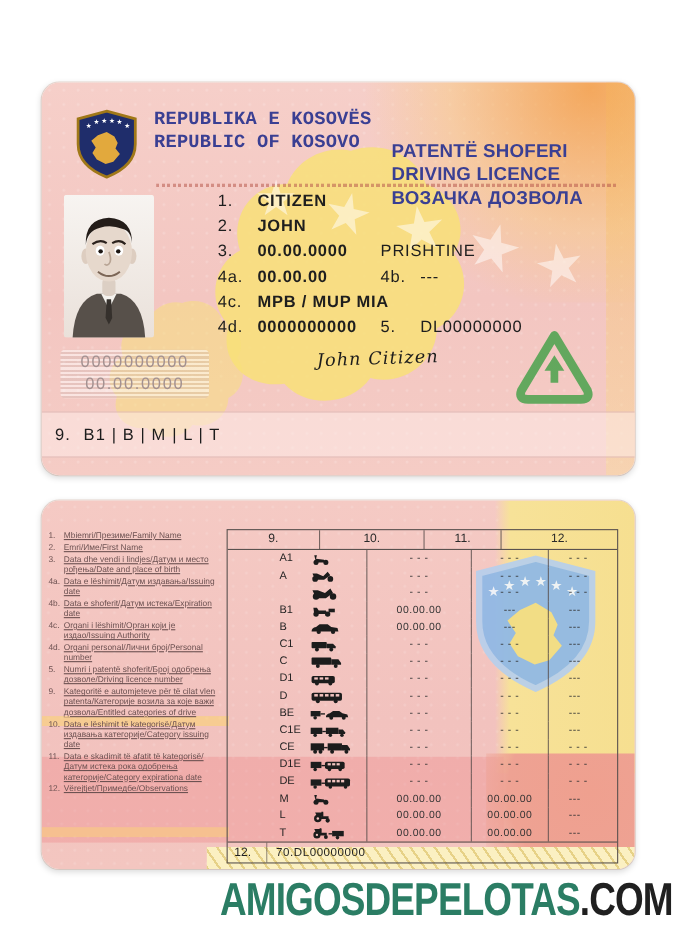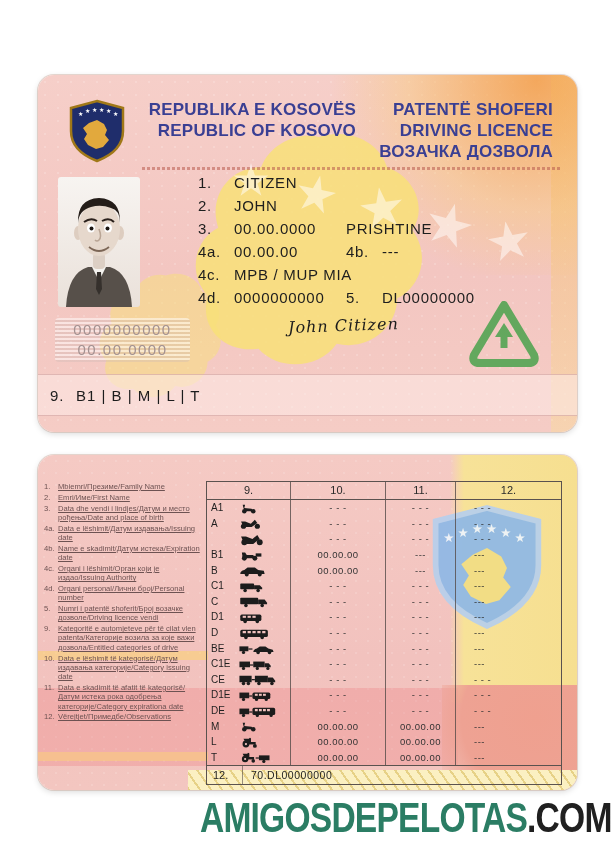--- a/index.html
+++ b/index.html
@@ -18,30 +18,30 @@
   .front-corner{position:absolute;right:-50px;top:-60px;width:300px;height:260px;
     background:radial-gradient(circle at 70% 25%, rgba(243,158,66,.8) 0%, rgba(248,200,110,.4) 45%, rgba(248,200,110,0) 72%);}
   .front-rband{position:absolute;right:0;top:0;width:26px;height:100%;
     background:linear-gradient(180deg, rgba(245,178,92,.45), rgba(250,224,140,.35));}
   .wm-map{position:absolute;left:140px;top:52px;width:272px;height:252px;}
   .wm-map2{position:absolute;left:50px;top:195px;width:150px;height:135px;opacity:.5;}
   .wm-star{position:absolute;background:rgba(255,255,255,.5);
     clip-path:polygon(50% 0%,61% 35%,98% 35%,68% 57%,79% 91%,50% 70%,21% 91%,32% 57%,2% 35%,39% 35%);}
   .emblem-front{position:absolute;left:28px;top:22px;width:62px;height:68px;}
   .front-header{position:absolute;left:102px;top:24px;right:24px;display:flex;}
-  .fh-left{width:216px;text-align:right;}
-  .fh-right{flex:1;text-align:right;}
+  .fh-left{width:216px;text-align:left;font-family:Liberation Mono, monospace;}
+  .fh-right{flex:1;margin-top:28px;}
   .fh-line{font-size:17px;line-height:21px;font-weight:bold;color:#3a3f93;letter-spacing:.2px;white-space:nowrap;}
   .microtext{position:absolute;left:104px;top:92px;right:16px;height:3px;opacity:.55;
     background:repeating-linear-gradient(90deg,#b85a4e 0 3px, rgba(0,0,0,0) 3px 5px);}
   .photo{position:absolute;left:20px;top:102px;width:82px;height:130px;border-radius:3px;overflow:hidden;}
   .fields{position:absolute;left:160px;top:99px;width:360px;}
   .frow{display:flex;height:17px;margin-bottom:6px;font-size:15px;color:#1e1e1e;letter-spacing:.7px;white-space:nowrap;}
   .fnum{width:36px;flex:none;}
-  .fval{width:112px;flex:none;}
+  .fval{width:112px;flex:none;font-weight:bold;}
   .fnum2{width:36px;flex:none;}
   .serialbox{position:absolute;left:17px;top:243px;width:135px;height:44px;border-radius:4px;
     background:linear-gradient(180deg,#f0e4de,#e8d8d1);
     background-image:repeating-linear-gradient(180deg, rgba(255,255,255,.5) 0 2px, rgba(205,185,180,.35) 2px 4px);
     display:flex;flex-direction:column;justify-content:center;text-align:center;
     color:#a39191;font-size:15px;line-height:20px;letter-spacing:1.5px;}
   .signature{position:absolute;left:250px;top:241px;font-family:"DejaVu Serif",serif;
     font-style:italic;font-size:16px;color:#1c1c1c;transform:rotate(-2deg);letter-spacing:1px;}
   .triangle{position:absolute;left:425px;top:222px;width:82px;height:74px;opacity:.8;}
   .catstrip{position:absolute;left:0;right:0;top:299px;height:40px;
@@ -68,21 +68,21 @@
   .legend{position:absolute;left:6px;top:27px;width:160px;z-index:2;}
   .legend-item{display:flex;margin-bottom:1.5px;font-size:7.6px;line-height:9.3px;color:#6d5252;}
   .lnum{width:14px;flex:none;}
   .ltext{flex:1;text-decoration:underline;}
   .vtable{position:absolute;left:168px;top:26px;width:356px;z-index:2;border:1px solid #5a524f;box-sizing:border-box;}
   .thead{display:flex;height:17px;border-bottom:1px solid #5a524f;}
   .hcell{box-sizing:border-box;font-size:11px;color:#2a2a2a;text-align:center;line-height:16px;
     border-right:1px solid rgba(85,75,72,.8);}
   .hcell:last-child{border-right:none;}
   .c-cat{width:84px;} .c10{width:95px;} .c11{width:70px;} .c12{width:107px;flex:1;}
-  .trow{display:flex;height:15.6px;}
+  .trow{display:flex;height:15.6px;margin-left:43px;}
   .tcell{box-sizing:border-box;border-right:1px solid rgba(85,75,72,.8);font-size:9.5px;color:#333;
     display:flex;align-items:center;}
   .tcell:last-child{border-right:none;}
   .tcell.c10,.tcell.c11{justify-content:center;letter-spacing:.5px;}
   .tcell.c12{padding-left:18px;letter-spacing:.5px;}
   .tlabel{width:26px;padding-left:4px;font-size:10px;color:#1f1f1f;flex:none;}
   .ticon{width:52px;height:14px;flex:none;}
   .ticon svg{width:100%;height:100%;}
   .tfoot{display:flex;height:18px;border-top:1px solid #5a524f;align-items:center;}
   .tfoot .fnumcell{width:36px;padding-left:6px;font-size:11px;color:#1f1f1f;box-sizing:border-box;
@@ -255,36 +255,36 @@
         <span class="ltext">Data dhe vendi i lindjes/Датум и место рођења/Date and place of birth</span>
       </div>
 
       <div class="legend-item">
         <span class="lnum">4a.</span>
         <span class="ltext">Data e lëshimit/Датум издавања/Issuing date</span>
       </div>
 
       <div class="legend-item">
         <span class="lnum">4b.</span>
-        <span class="ltext">Name e skadimit/Датум истека/Expiration date</span>
+        <span class="ltext">Data e shoferit/Датум истека/Expiration date</span>
       </div>
 
       <div class="legend-item">
         <span class="lnum">4c.</span>
         <span class="ltext">Organi i lëshimit/Орган који је издао/Issuing Authority</span>
       </div>
 
       <div class="legend-item">
         <span class="lnum">4d.</span>
         <span class="ltext">Organi personal/Лични број/Personal number</span>
       </div>
 
       <div class="legend-item">
         <span class="lnum">5.</span>
-        <span class="ltext">Numri i patentë shoferit/Број возачке дозволе/Driving licence vendi</span>
+        <span class="ltext">Numri i patentë shoferit/Број одобрења дозволе/Driving licence number</span>
       </div>
 
       <div class="legend-item">
         <span class="lnum">9.</span>
         <span class="ltext">Kategoritë e automjeteve për të cilat vlen patenta/Категорије возила за које важи дозвола/Entitled categories of drive</span>
       </div>
 
       <div class="legend-item">
         <span class="lnum">10.</span>
         <span class="ltext">Data e lëshimit të kategorisë/Датум издавања категорије/Category issuing date</span>

